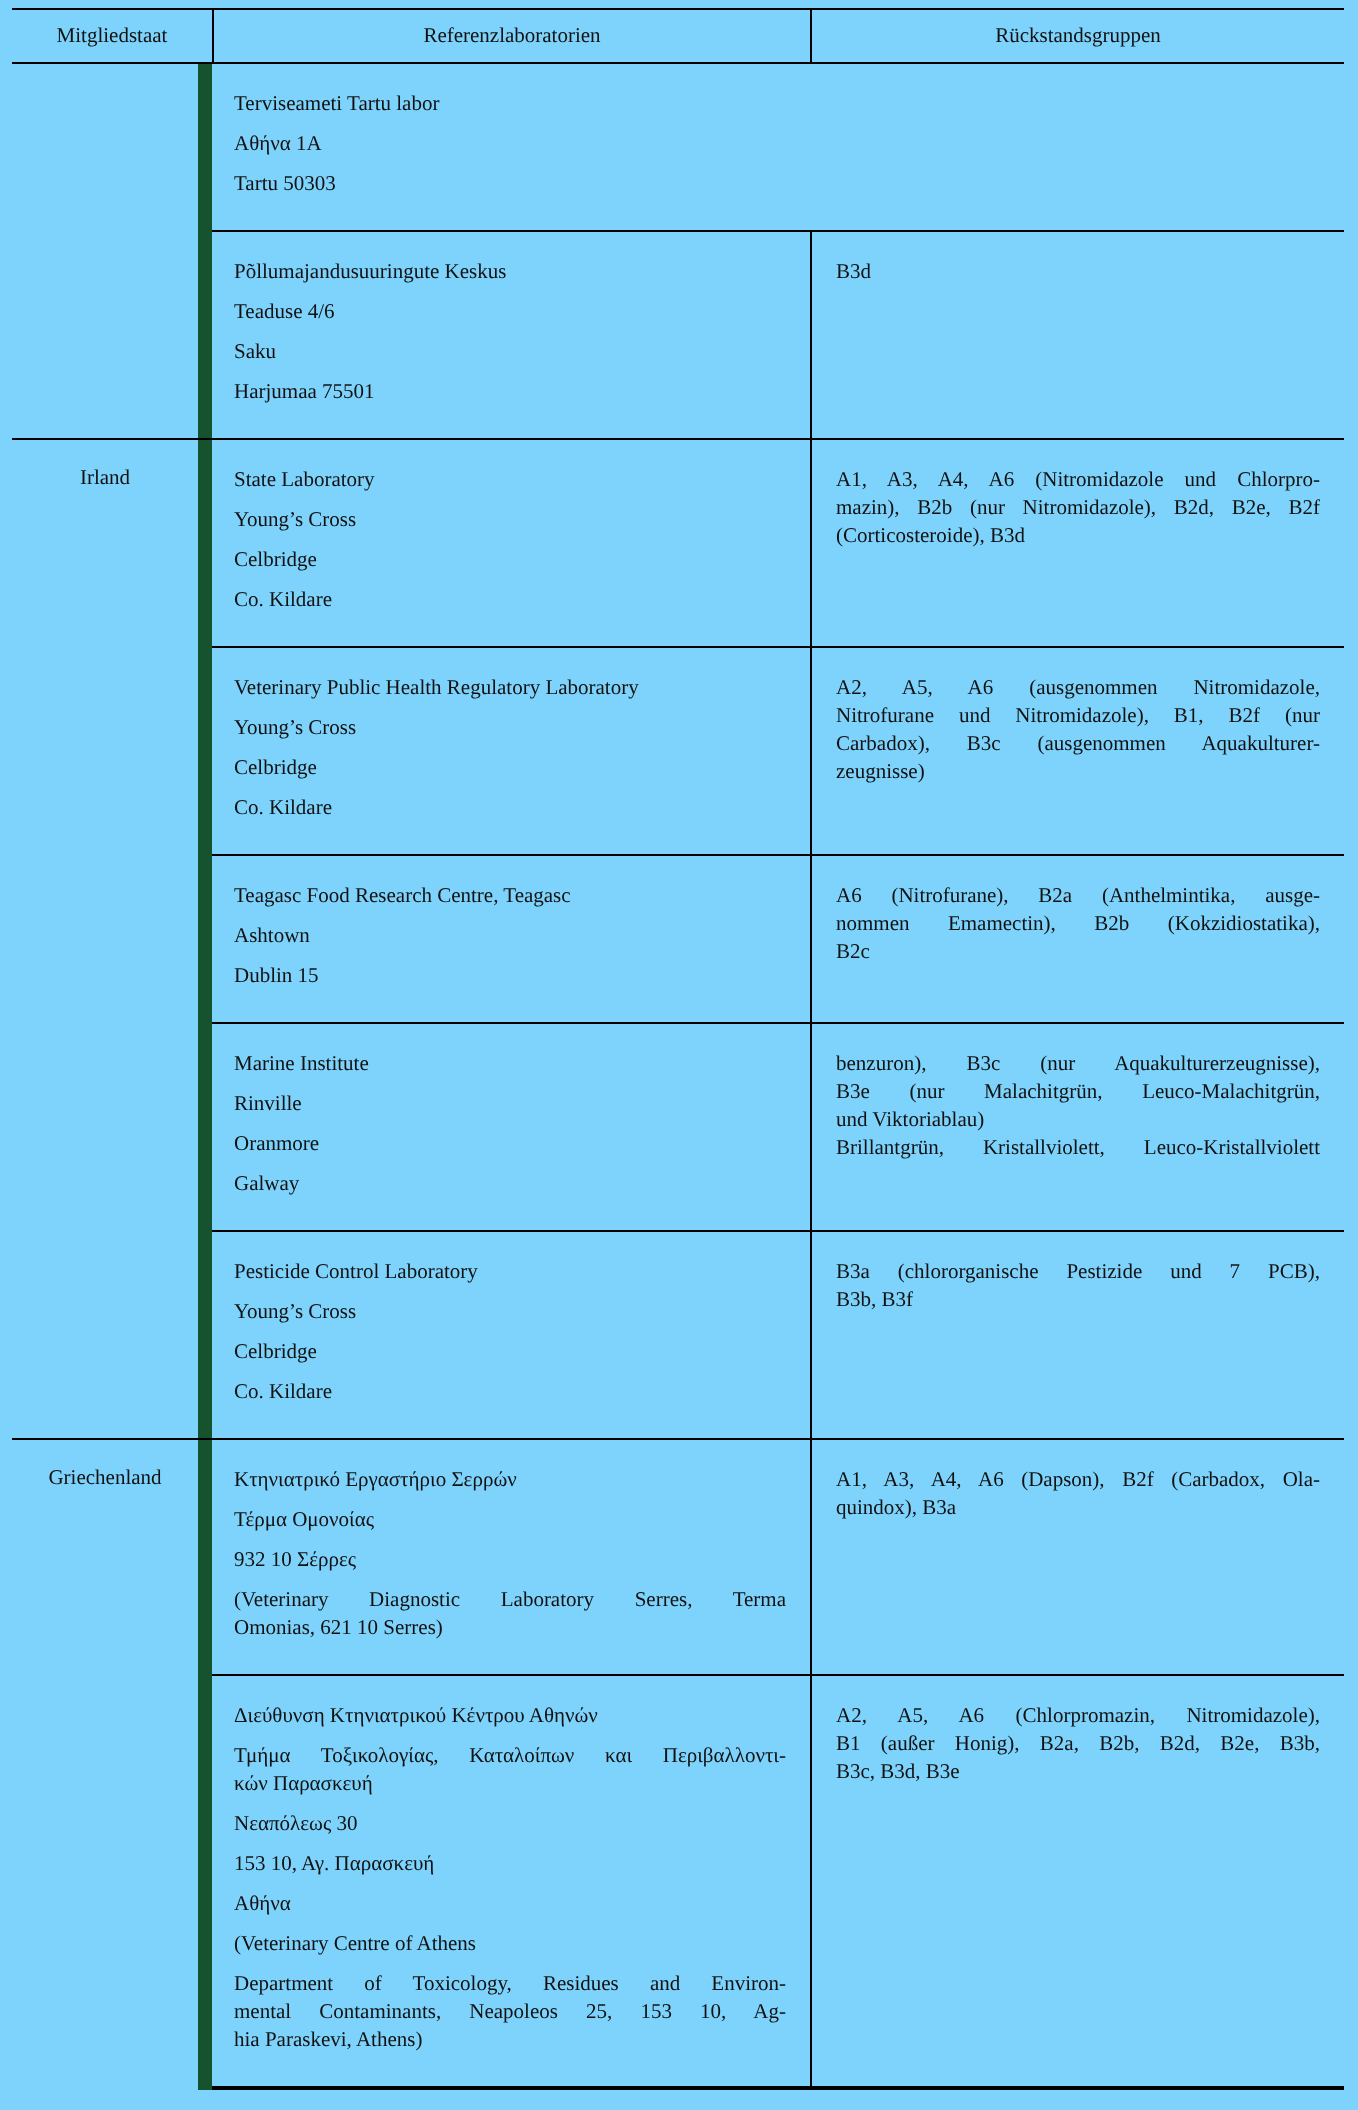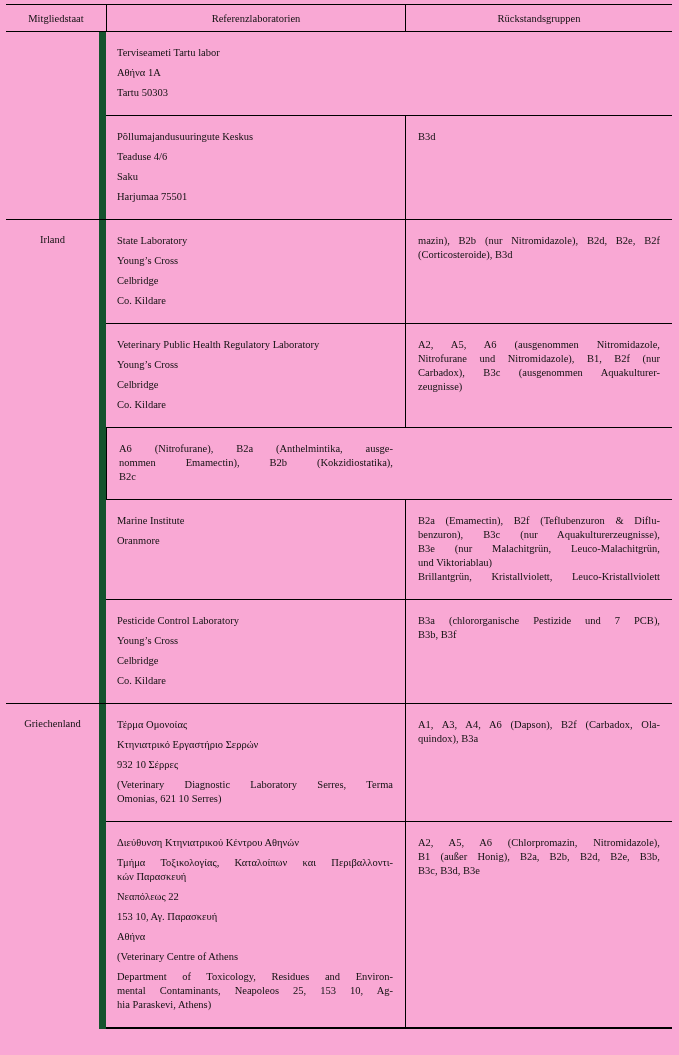--- a/index.html
+++ b/index.html
@@ -6,21 +6,21 @@
     margin: 0; padding: 0;
     background: #ffffff;
     font-family: "Liberation Serif", "DejaVu Serif", serif;
     font-size: 10.5px;
     color: #111111;
   }
   .page {
     position: relative;
     width: 679px;
     height: 1055px;
-    background: #f9a8d4;
+    background: #7dd3fc;
     overflow: hidden;
   }
   .reftable {
     position: absolute;
     left: 6px; top: 4px;
     width: 666px;
     border-top: 1px solid #000;
   }
   
   .thead {
@@ -131,20 +131,21 @@
                 </div>
                 <div class="block">
                   <div class="line">Celbridge</div>
                 </div>
                 <div class="block">
                   <div class="line">Co. Kildare</div>
                 </div>
               </div>
               <div class="cell residues-cell">
                 <div class="block">
+                  <div class="line j">A1, A3, A4, A6 (Nitromidazole und Chlorpro-</div>
                   <div class="line j">mazin), B2b (nur Nitromidazole), B2d, B2e, B2f</div>
                   <div class="line">(Corticosteroide), B3d</div>
                 </div>
               </div>
             </div>
             <div class="subrow">
               <div class="cell lab-cell">
                 <div class="block">
                   <div class="line">Veterinary Public Health Regulatory Laboratory</div>
                 </div>
@@ -161,40 +162,56 @@
               <div class="cell residues-cell">
                 <div class="block">
                   <div class="line j">A2, A5, A6 (ausgenommen Nitromidazole,</div>
                   <div class="line j">Nitrofurane und Nitromidazole), B1, B2f (nur</div>
                   <div class="line j">Carbadox), B3c (ausgenommen Aquakulturer-</div>
                   <div class="line">zeugnisse)</div>
                 </div>
               </div>
             </div>
             <div class="subrow">
+              <div class="cell lab-cell">
+                <div class="block">
+                  <div class="line">Teagasc Food Research Centre, Teagasc</div>
+                </div>
+                <div class="block">
+                  <div class="line">Ashtown</div>
+                </div>
+                <div class="block">
+                  <div class="line">Dublin 15</div>
+                </div>
+              </div>
               <div class="cell residues-cell">
                 <div class="block">
                   <div class="line j">A6 (Nitrofurane), B2a (Anthelmintika, ausge-</div>
                   <div class="line j">nommen Emamectin), B2b (Kokzidiostatika),</div>
                   <div class="line">B2c</div>
                 </div>
               </div>
             </div>
             <div class="subrow">
               <div class="cell lab-cell">
                 <div class="block">
                   <div class="line">Marine Institute</div>
                 </div>
                 <div class="block">
+                  <div class="line">Rinville</div>
+                </div>
+                <div class="block">
                   <div class="line">Oranmore</div>
                 </div>
-              </div>
-              <div class="cell residues-cell">
-                <div class="block">
-                  <div class="line j">B2a (Emamectin), B2f (Teflubenzuron &amp; Diflu-</div>
+                <div class="block">
+                  <div class="line">Galway</div>
+                </div>
+              </div>
+              <div class="cell residues-cell">
+                <div class="block">
                   <div class="line j">benzuron), B3c (nur Aquakulturerzeugnisse),</div>
                   <div class="line j">B3e (nur Malachitgrün, Leuco-Malachitgrün,</div>
                   <div class="line">und Viktoriablau)</div>
                   <div class="line j">Brillantgrün, Kristallviolett, Leuco-Kristallviolett</div>
                 </div>
               </div>
             </div>
             <div class="subrow">
               <div class="cell lab-cell">
                 <div class="block">
@@ -218,24 +235,24 @@
               </div>
             </div>
           </div>
         </div>
         <div class="section">
           <div class="member-cell">Griechenland</div>
           <div class="rows">
             <div class="subrow">
               <div class="cell lab-cell">
                 <div class="block">
+                  <div class="line">Κτηνιατρικό Εργαστήριο Σερρών</div>
+                </div>
+                <div class="block">
                   <div class="line">Τέρμα Ομονοίας</div>
-                </div>
-                <div class="block">
-                  <div class="line">Κτηνιατρικό Εργαστήριο Σερρών</div>
                 </div>
                 <div class="block">
                   <div class="line">932 10 Σέρρες</div>
                 </div>
                 <div class="block">
                   <div class="line j">(Veterinary Diagnostic Laboratory Serres, Terma</div>
                   <div class="line">Omonias, 621 10 Serres)</div>
                 </div>
               </div>
               <div class="cell residues-cell">
@@ -248,21 +265,21 @@
             <div class="subrow">
               <div class="cell lab-cell">
                 <div class="block">
                   <div class="line">Διεύθυνση Κτηνιατρικού Κέντρου Αθηνών</div>
                 </div>
                 <div class="block">
                   <div class="line j">Τμήμα Τοξικολογίας, Καταλοίπων και Περιβαλλοντι-</div>
                   <div class="line">κών Παρασκευή</div>
                 </div>
                 <div class="block">
-                  <div class="line">Νεαπόλεως 22</div>
+                  <div class="line">Νεαπόλεως 30</div>
                 </div>
                 <div class="block">
                   <div class="line">153 10, Αγ. Παρασκευή</div>
                 </div>
                 <div class="block">
                   <div class="line">Αθήνα</div>
                 </div>
                 <div class="block">
                   <div class="line">(Veterinary Centre of Athens</div>
                 </div>

